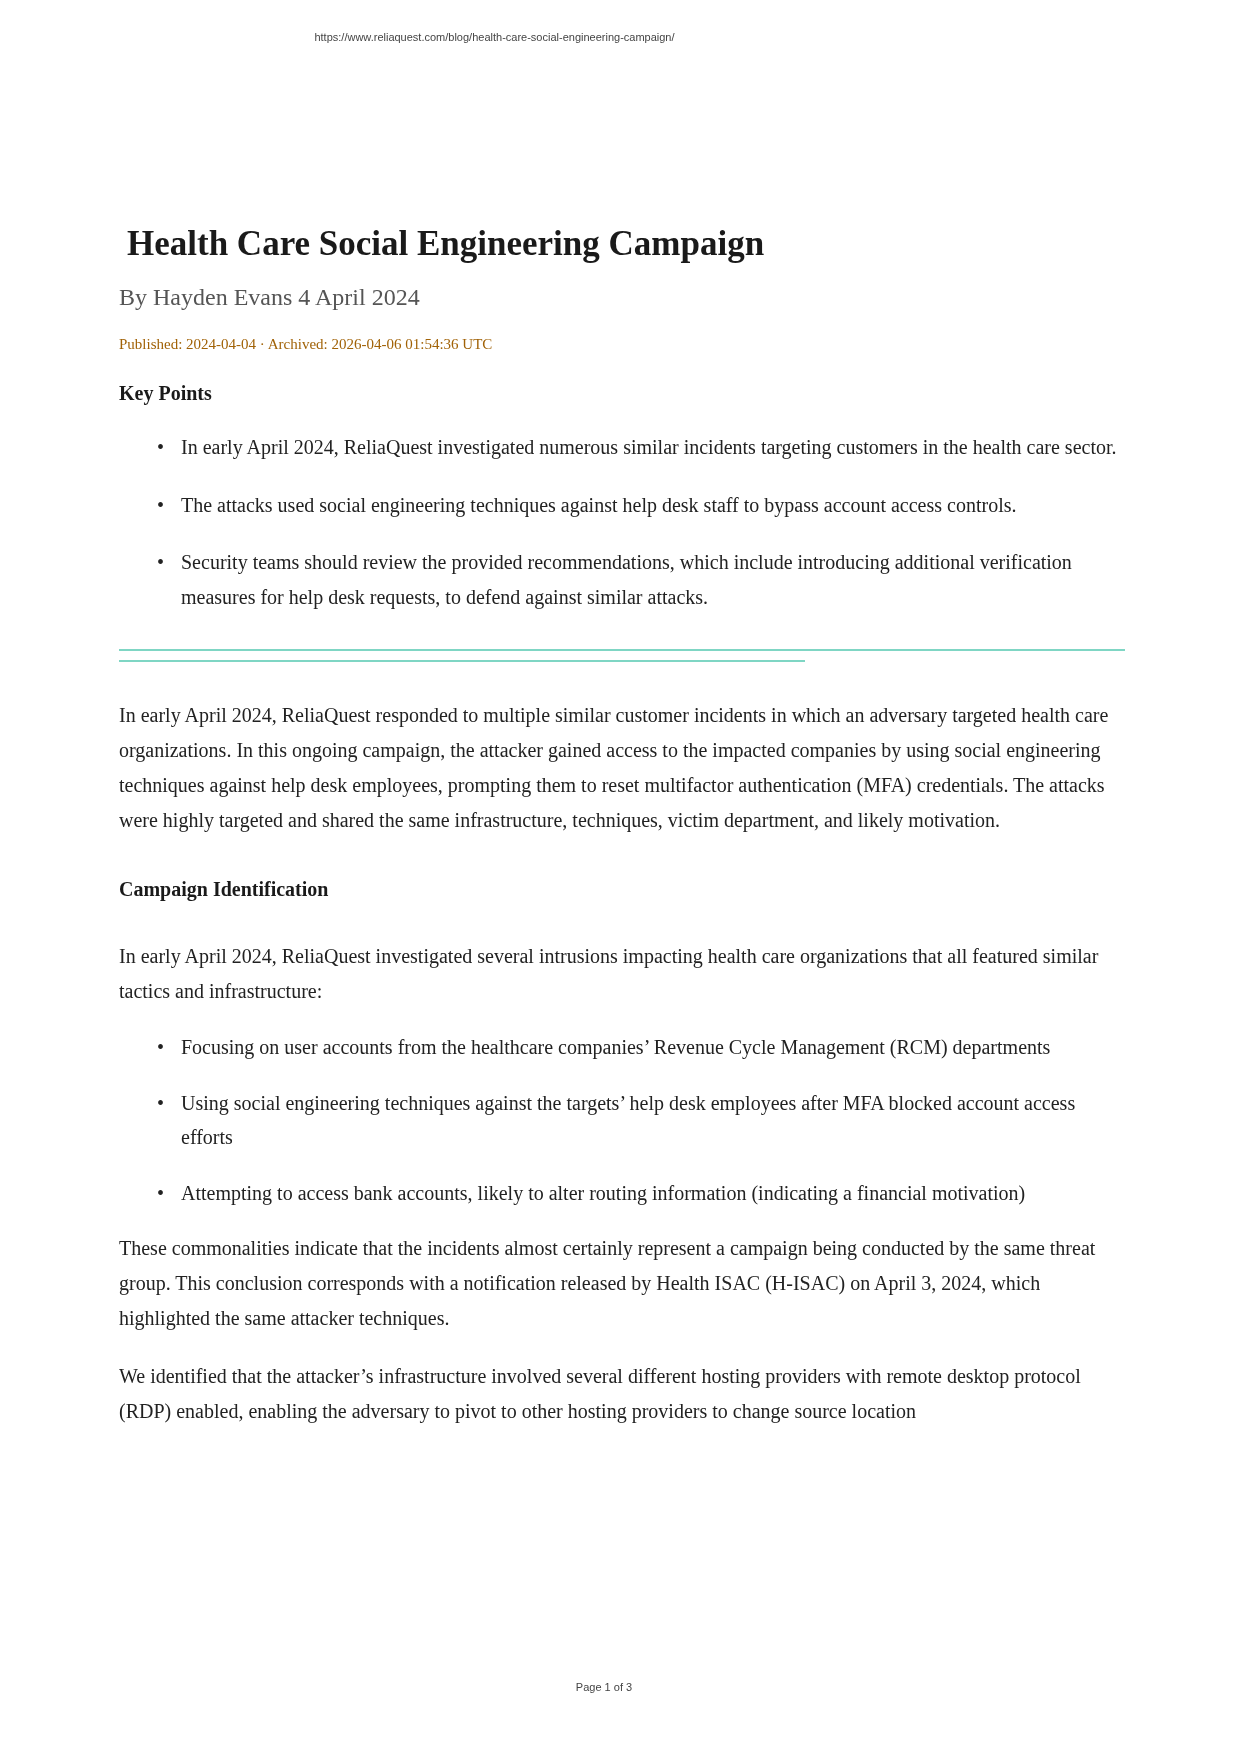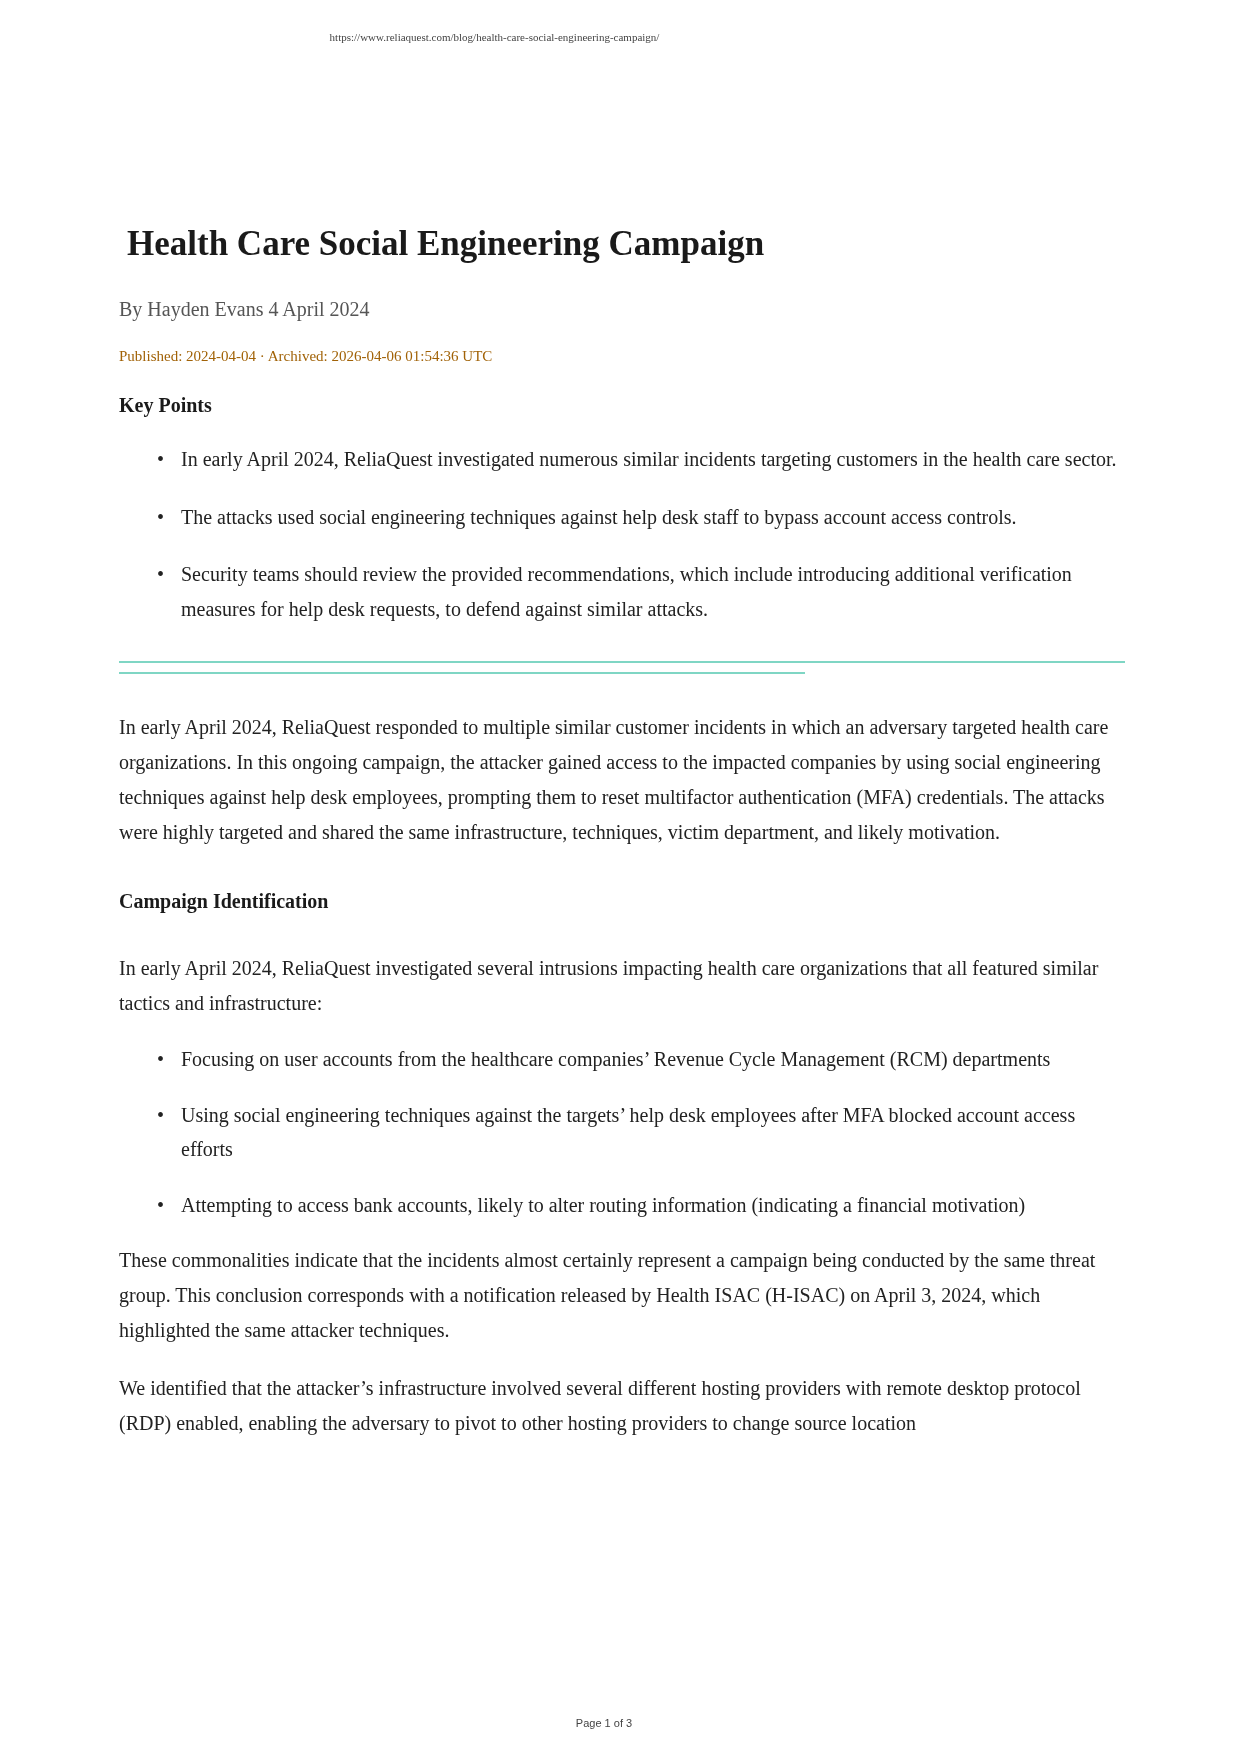--- a/index.html
+++ b/index.html
@@ -1,32 +1,32 @@
 <!DOCTYPE html>
 <html><head>
   <meta charset="utf-8">
   <style>
     html, body { margin: 0; padding: 0; background: #ffffff; }
     body { width: 1242px; height: 1756px; position: relative; overflow: hidden; color: #222222; }
     .url-header {
       position: absolute; top: 31px; left: 0; width: 989px; text-align: center;
-      font-family: Liberation Serif, serif; font-size: 11px; color: #444;
+      font-family: Liberation Sans, sans-serif; font-size: 11px; color: #444;
     }
     .page-footer {
-      position: absolute; top: 1717px; left: 0; width: 1208px; text-align: center;
+      position: absolute; top: 1681px; left: 0; width: 1208px; text-align: center;
       font-family: "Liberation Sans", sans-serif; font-size: 11px; color: #444;
     }
     .content {
       position: absolute; left: 119px; top: 210px; width: 1006px;
       font-family: "Liberation Serif", serif; font-size: 20px; color: #222;
     }
     h1 {
       margin: 8px; font-size: 35px; font-weight: bold; color: #1a1a1a; line-height: 52px;
     }
-    .byline { margin-top: 26px; font-size: 20px; color: #555; line-height: 26px; }
+    .byline { margin-top: 14px; font-size: 24px; color: #555; line-height: 26px; }
     .meta { margin-top: 22px; font-size: 15px; color: #a16207; line-height: 24px; }
     h3 { margin: 0; font-size: 20px; font-weight: bold; color: #1a1a1a; }
     .kp-heading { margin-top: 24px; line-height: 26px; }
     ul { margin: 0; padding: 0 0 0 62px; list-style: none; }
     li { position: relative; line-height: 34.5px; }
     li::before {
       content: "\2022"; position: absolute; left: -24px; top: 0; font-size: 20px; color: #222;
     }
     .kp-list { margin-top: 24px; }
     .kp-list li + li { margin-top: 23px; }

